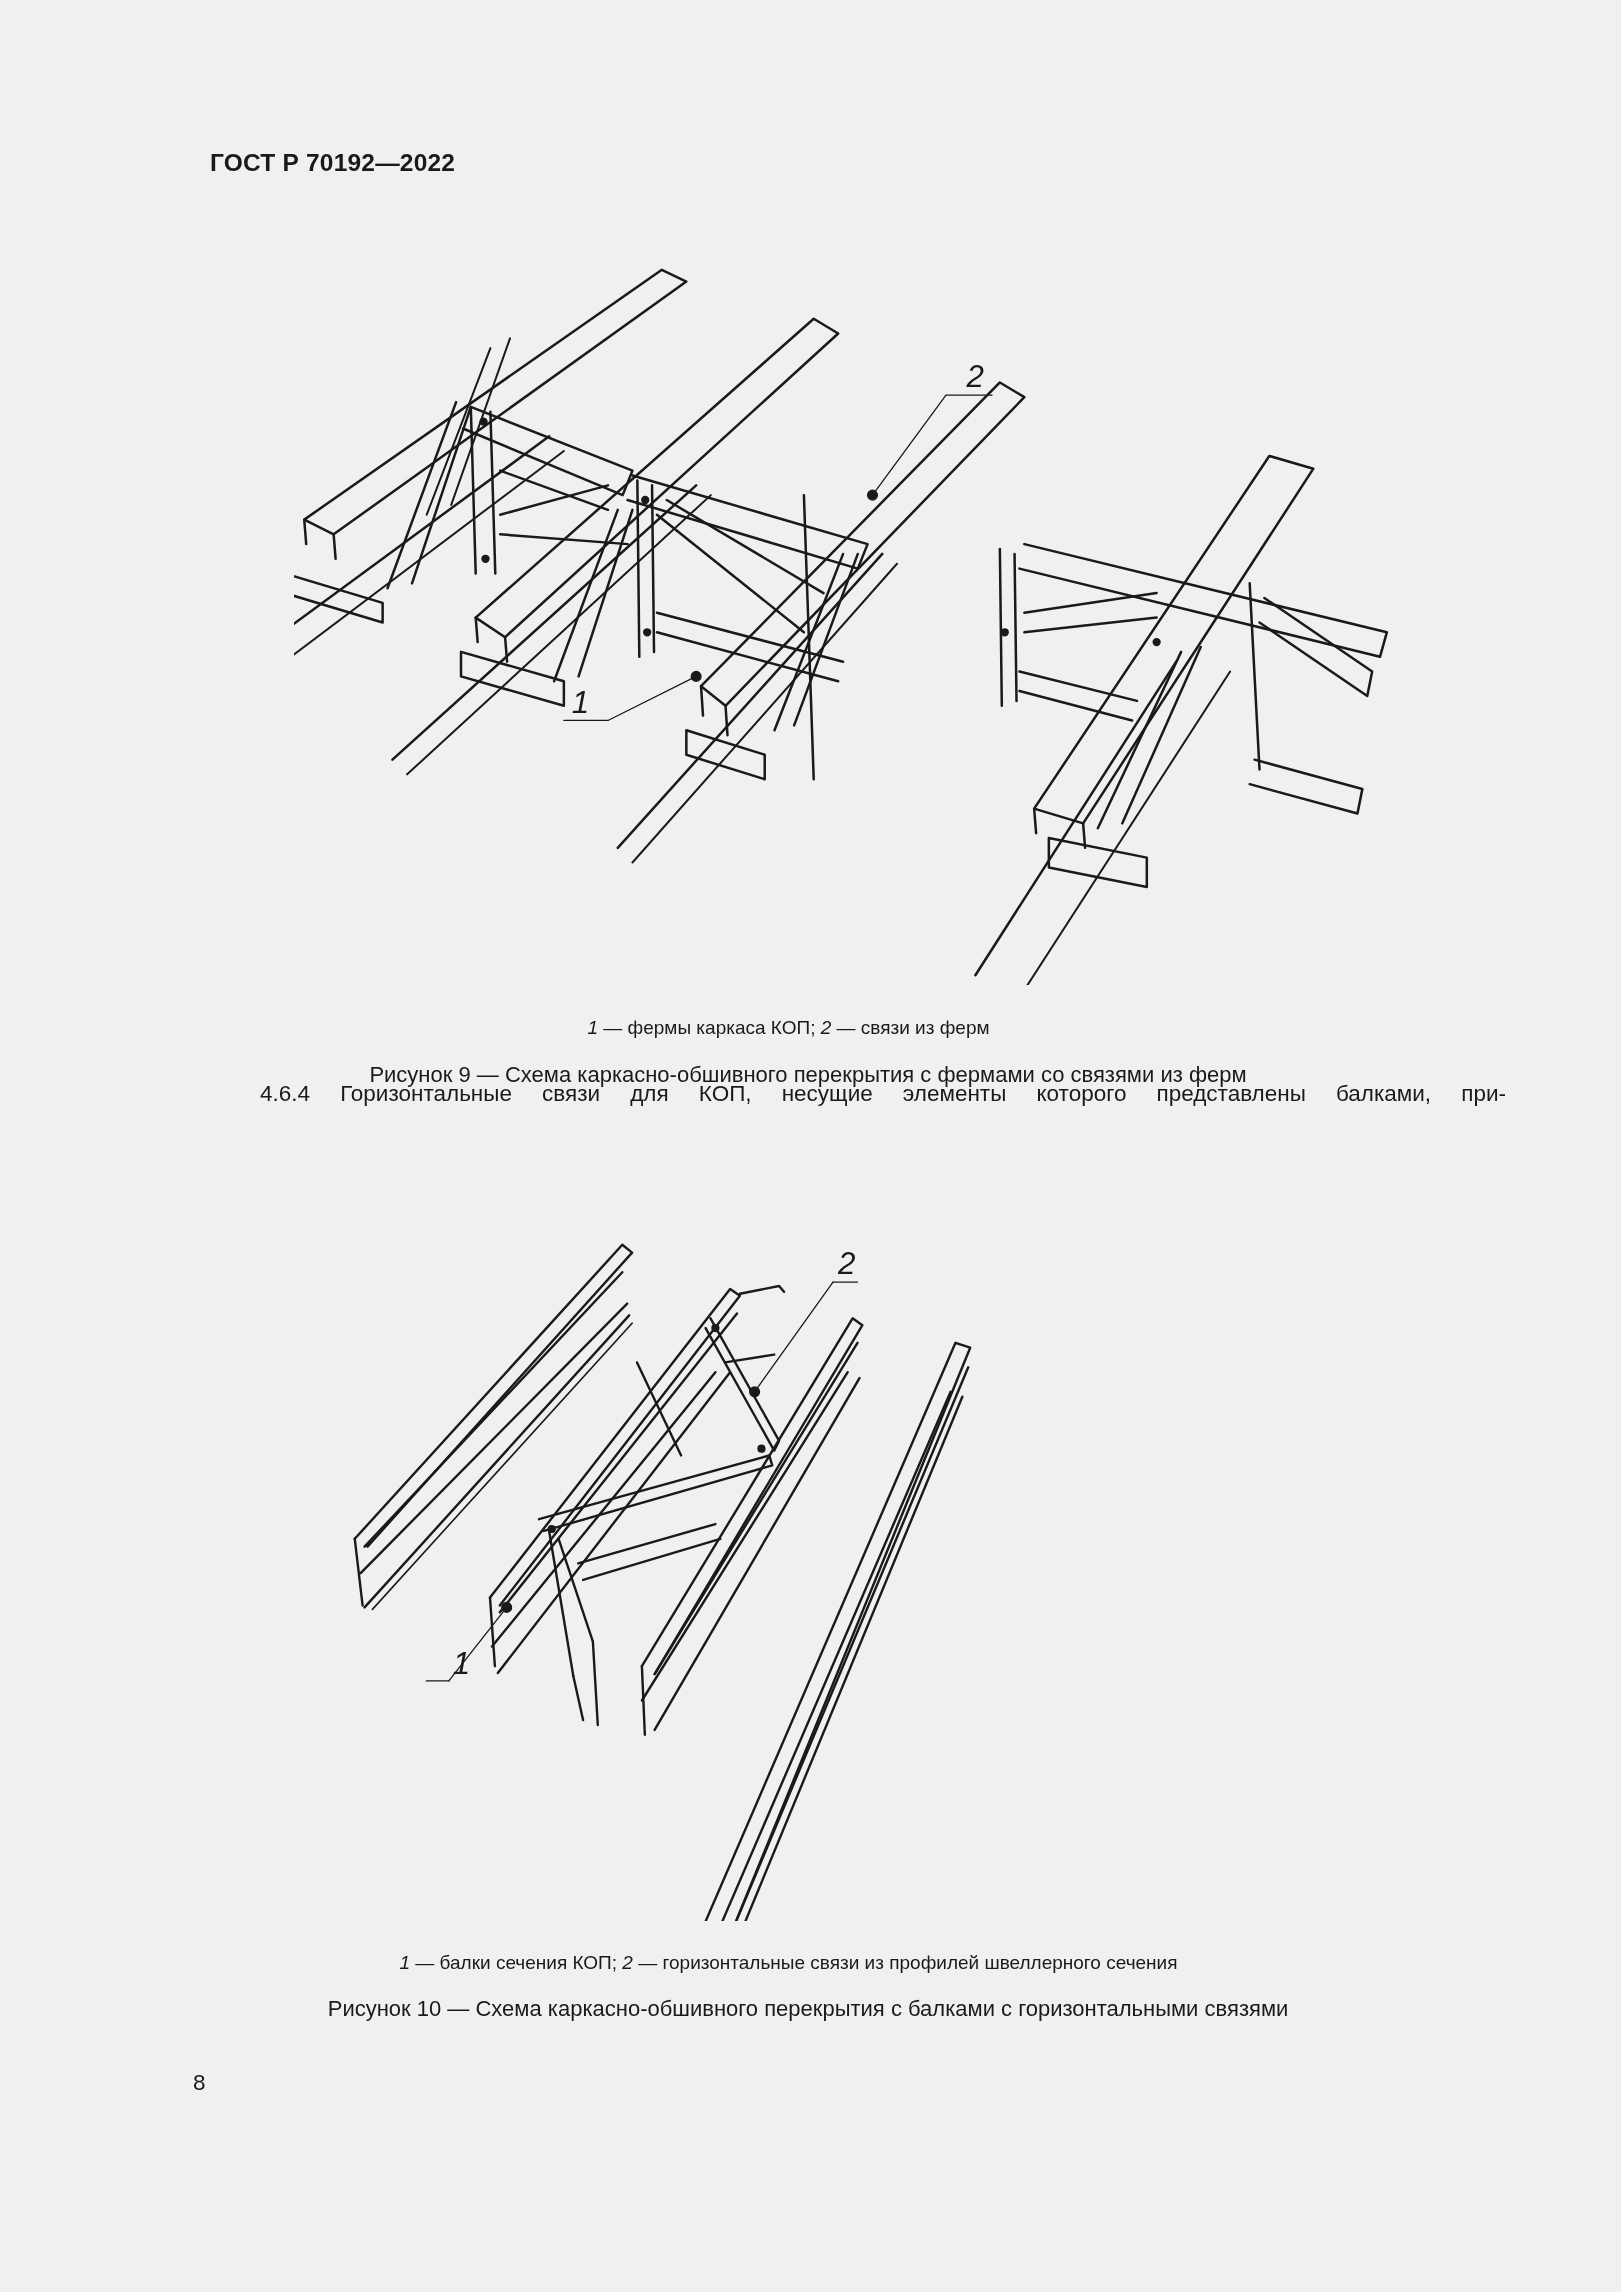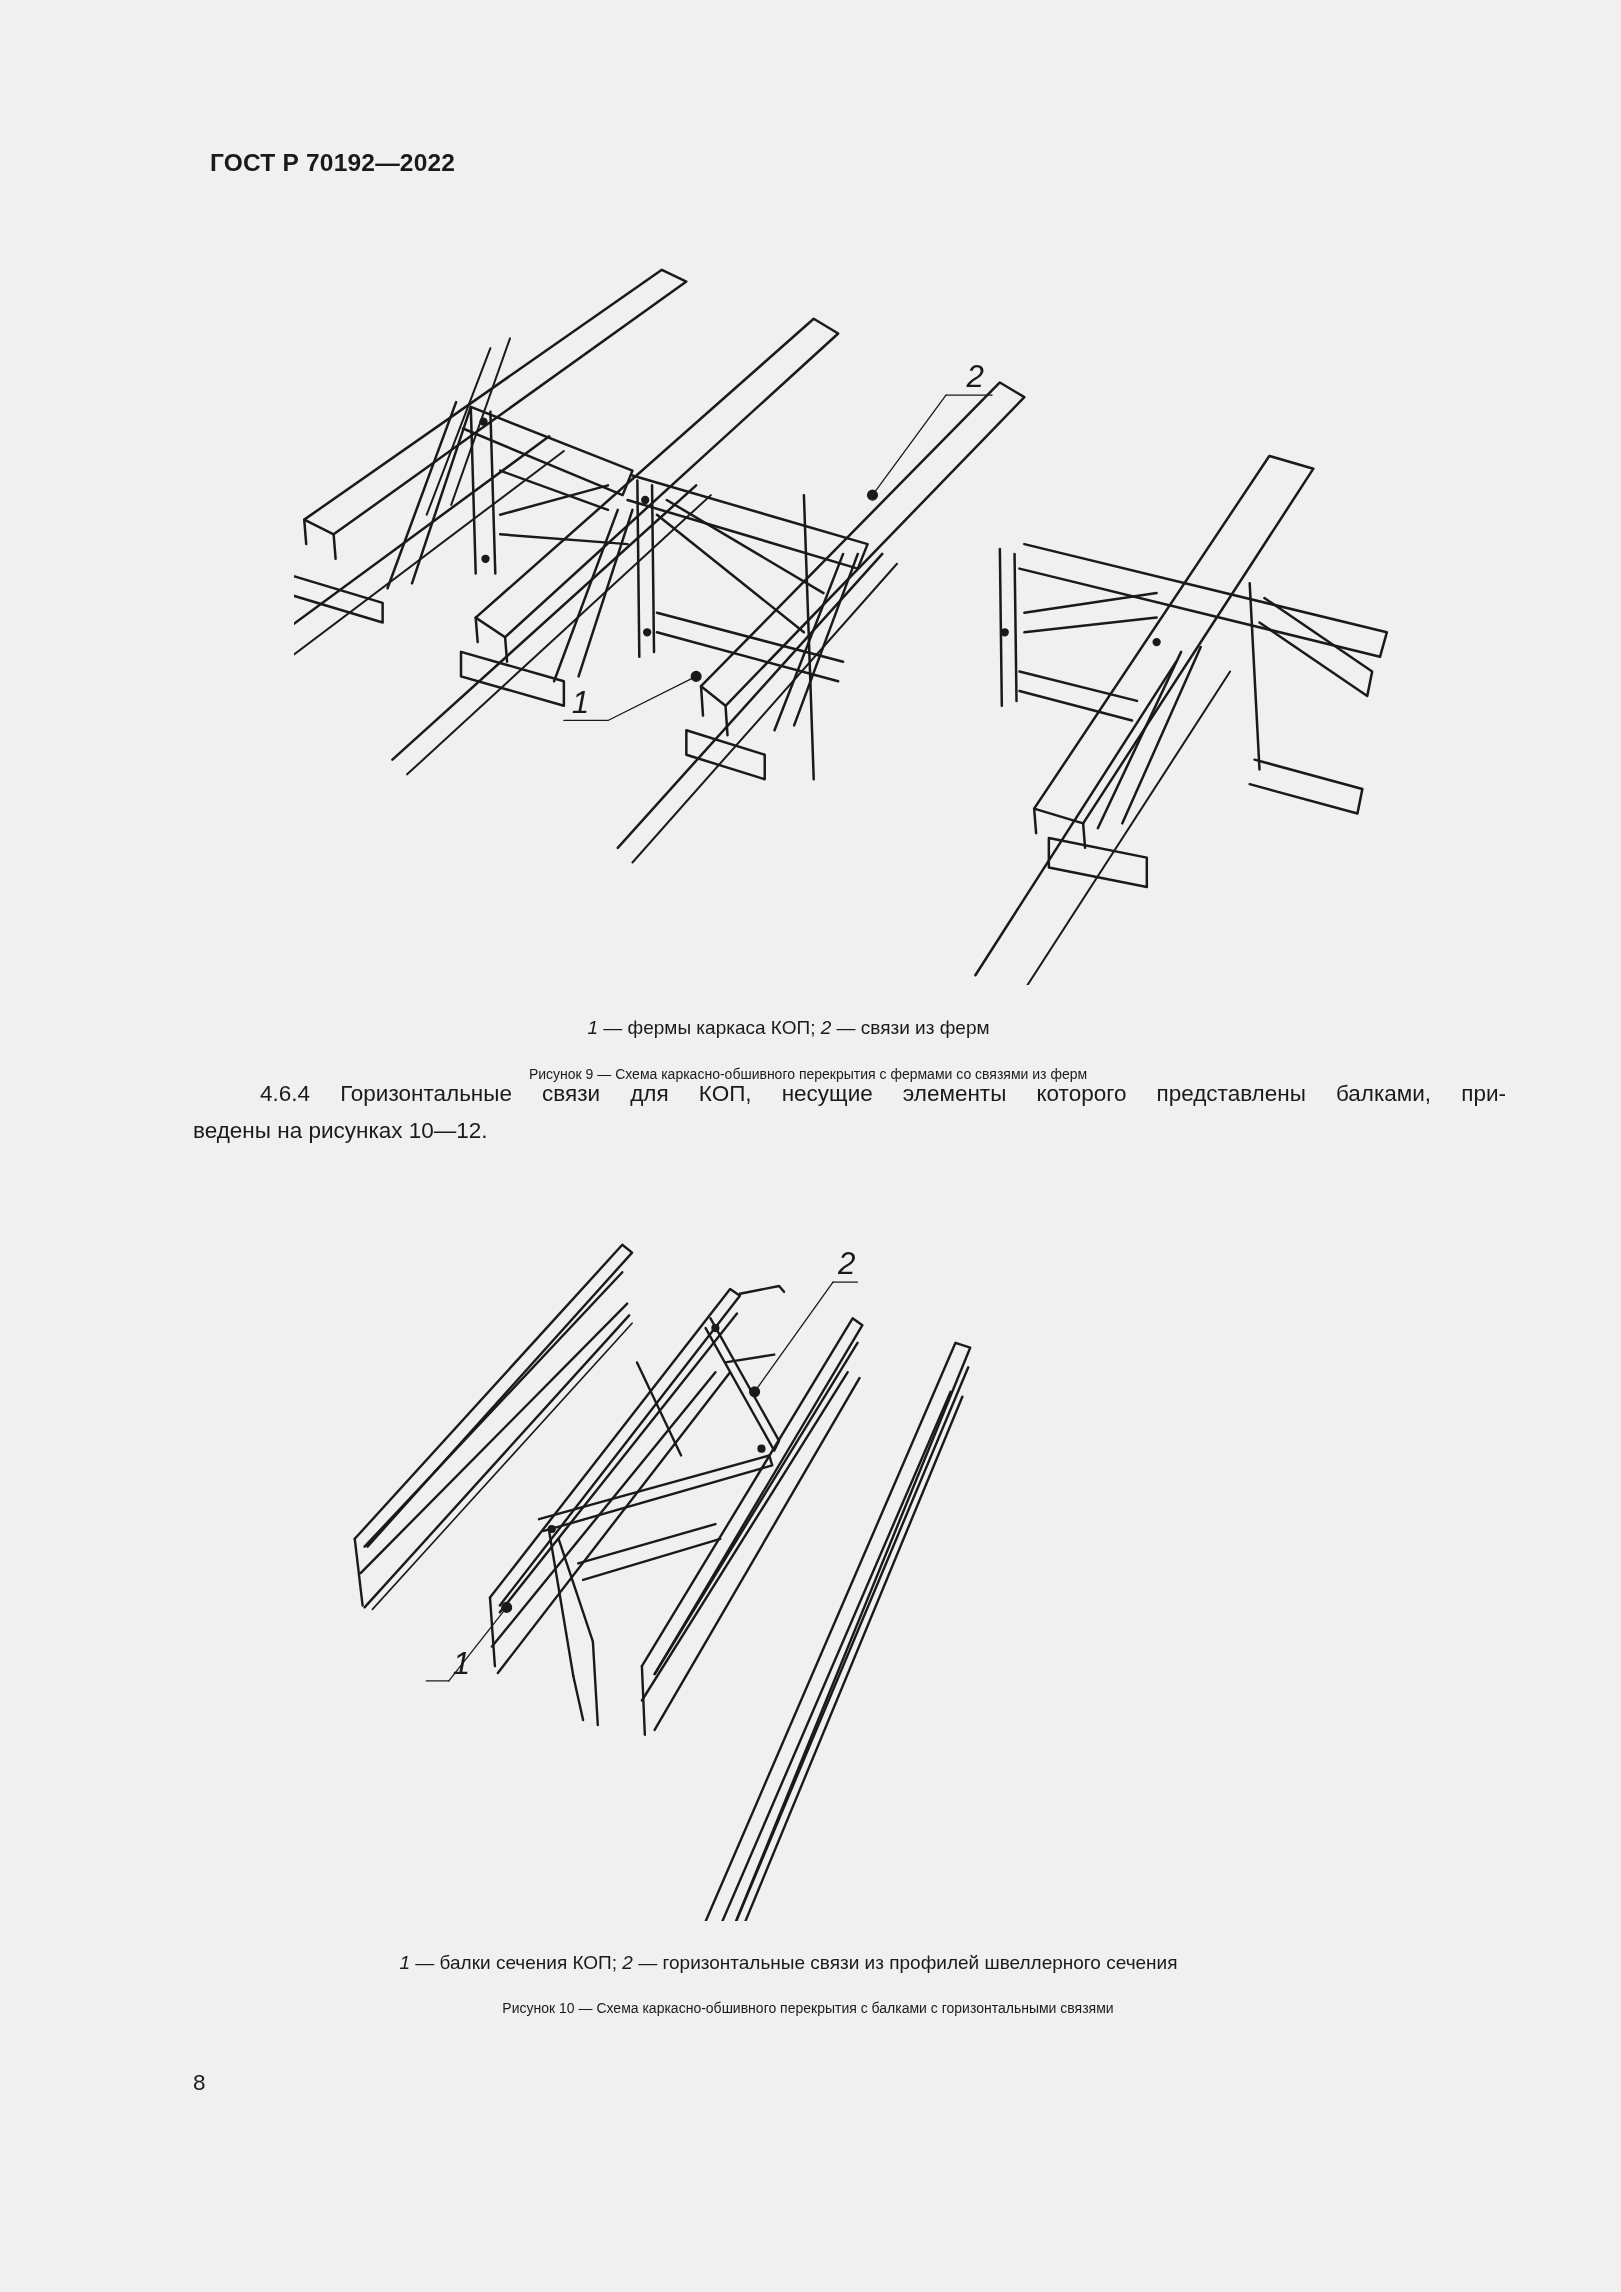--- a/index.html
+++ b/index.html
@@ -18,21 +18,21 @@
   .fig9 { left: 294px; top: 260px; width: 1108px; height: 725px; }
   .fig10 { left: 343px; top: 1235px; width: 980px; height: 686px; }
   svg line, svg polyline, svg polygon, svg path { vector-effect: non-scaling-stroke; }
   .legend {
     position: absolute; left: 0; width: 1577px; text-align: center;
     font-size: 19px;
   }
   .legend i { font-style: italic; }
   .caption {
     position: absolute; left: 0; width: 1616px; text-align: center;
-    font-size: 14px; line-height: 29px;
+    font-size: 22px; line-height: 29px;
   }
   .para {
     position: absolute; left: 193px; width: 1313px;
     font-size: 22.5px; line-height: 37px; text-align: justify;
   }
   .para .indent { display: inline-block; width: 67px; }
   .pagenum { position: absolute; left: 193px; top: 2070px; font-size: 22.5px; }
   .callout { font-family: "Liberation Sans", sans-serif; font-style: italic; font-size: 32px; fill: #1a1a1a; }
 </style>
 </head>
@@ -146,21 +146,20 @@
   </svg>
 </div>
 
 <div class="legend" style="top:1017px;">
   <i>1</i><span> — фермы каркаса КОП; </span><i>2</i><span> — связи из ферм</span>
 </div>
 <div class="caption" style="top:1060px;">Рисунок 9 — Схема каркасно-обшивного перекрытия с фермами со связями из ферм</div>
 
 <div class="para" style="top:1075px;">
   <div style="text-align:justify;text-align-last:justify;"><span class="indent"></span><span>4.6.4 Горизонтальные связи для КОП, несущие элементы которого представлены балками, при-</span></div>
-  <div>ведены на рисунках 10—12.</div>
 </div>
 
 <div class="figure fig10">
   <svg width="980" height="686" viewBox="0 0 1000 700" fill="none" stroke="#1a1a1a" stroke-linecap="round" stroke-linejoin="round">
 
     <g stroke-width="2.4">
       <polyline points="12,310 285,10 295,18 25,318"></polyline>
       <line x1="22" y1="318" x2="285" y2="38"></line>
       <line x1="18" y1="345" x2="290" y2="70"></line>
       <line x1="22" y1="380" x2="292" y2="82"></line>

